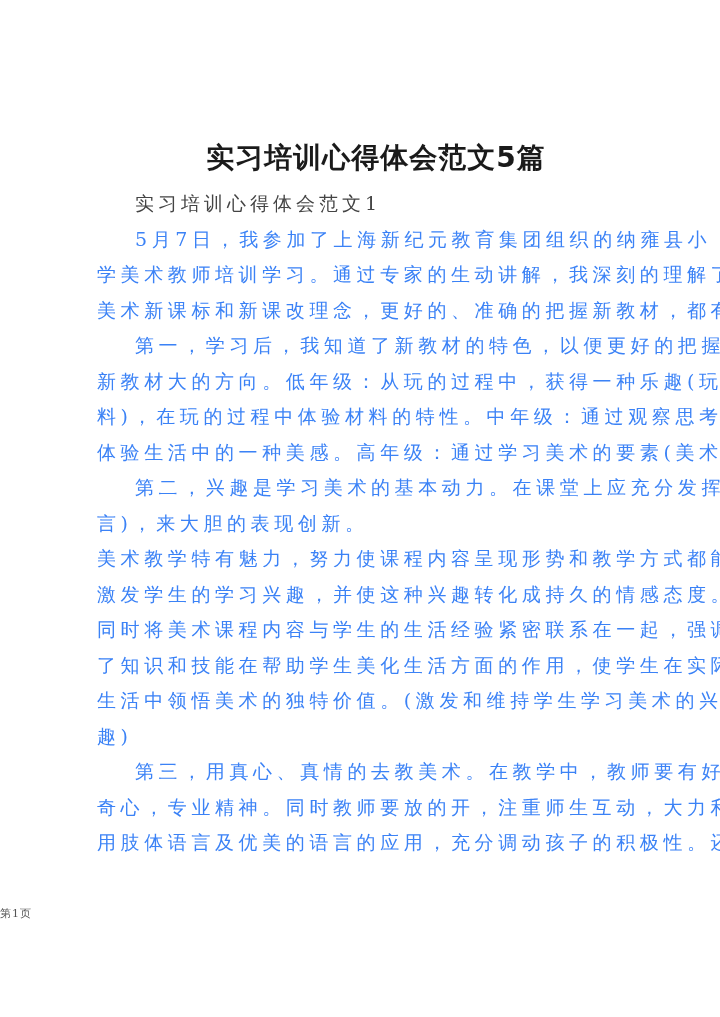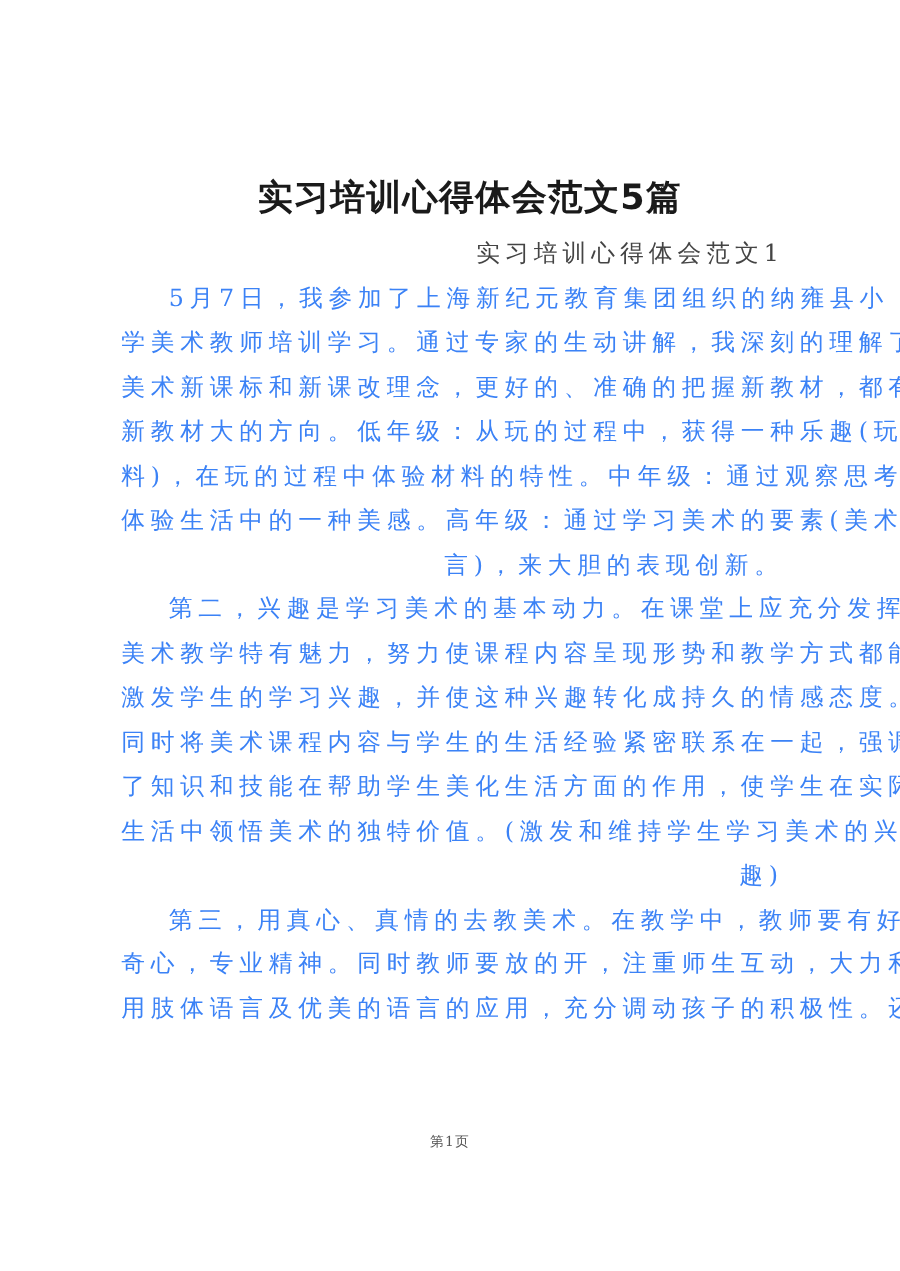--- a/index.html
+++ b/index.html
@@ -32,21 +32,20 @@
       font-size: 28px;
       letter-spacing: 1px;
       color: #1a1a1a;
       line-height: 36px;
     }
     .content {
       position: absolute;
       left: 97px;
       top: 186px;
       width: 530px;
-      text-align: right;
     }
     .line {
       display: block;
       height: 35.5px;
       line-height: 35.5px;
       font-size: 19px;
       letter-spacing: 4.6px;
       white-space: nowrap;
       color: #3b82f6;
     }
@@ -56,47 +55,48 @@
     .line.subtitle {
       color: #444444;
       letter-spacing: 4px;
       padding-left: 38px;
     }
     .footer {
       position: absolute;
       left: 0;
       top: 906px;
       width: 720px;
-      text-align: center;
+      text-align: left;
       font-size: 11px;
       color: #555555;
       letter-spacing: 1px;
     }
   </style>
 </head>
 <body>
 
 <div class="page">
 
   <div class="title">实习培训心得体会范文5篇</div>
 
   <div class="content">
 
     <span class="line subtitle">实习培训心得体会范文1</span>
 
     <span class="line indent">5月7日，我参加了上海新纪元教育集团组织的纳雍县小</span>
     <span class="line">学美术教师培训学习。通过专家的生动讲解，我深刻的理解了</span>
     <span class="line">美术新课标和新课改理念，更好的、准确的把握新教材，都有</span>
 
+    <span class="line indent">第一，学习后，我知道了新教材的特色，以便更好的把握</span>
     <span class="line">新教材大的方向。低年级：从玩的过程中，获得一种乐趣(玩材</span>
     <span class="line">料)，在玩的过程中体验材料的特性。中年级：通过观察思考，</span>
     <span class="line">体验生活中的一种美感。高年级：通过学习美术的要素(美术语</span>
+    <span class="line indent">第二，兴趣是学习美术的基本动力。在课堂上应充分发挥</span>
+
     <span class="line">言)，来大胆的表现创新。</span>
-
-    <span class="line indent">第二，兴趣是学习美术的基本动力。在课堂上应充分发挥</span>
     <span class="line">美术教学特有魅力，努力使课程内容呈现形势和教学方式都能</span>
     <span class="line">激发学生的学习兴趣，并使这种兴趣转化成持久的情感态度。</span>
     <span class="line">同时将美术课程内容与学生的生活经验紧密联系在一起，强调</span>
     <span class="line">了知识和技能在帮助学生美化生活方面的作用，使学生在实际</span>
     <span class="line">生活中领悟美术的独特价值。(激发和维持学生学习美术的兴</span>
     <span class="line">趣)</span>
 
     <span class="line indent">第三，用真心、真情的去教美术。在教学中，教师要有好</span>
     <span class="line">奇心，专业精神。同时教师要放的开，注重师生互动，大力利</span>
     <span class="line">用肢体语言及优美的语言的应用，充分调动孩子的积极性。还</span>

